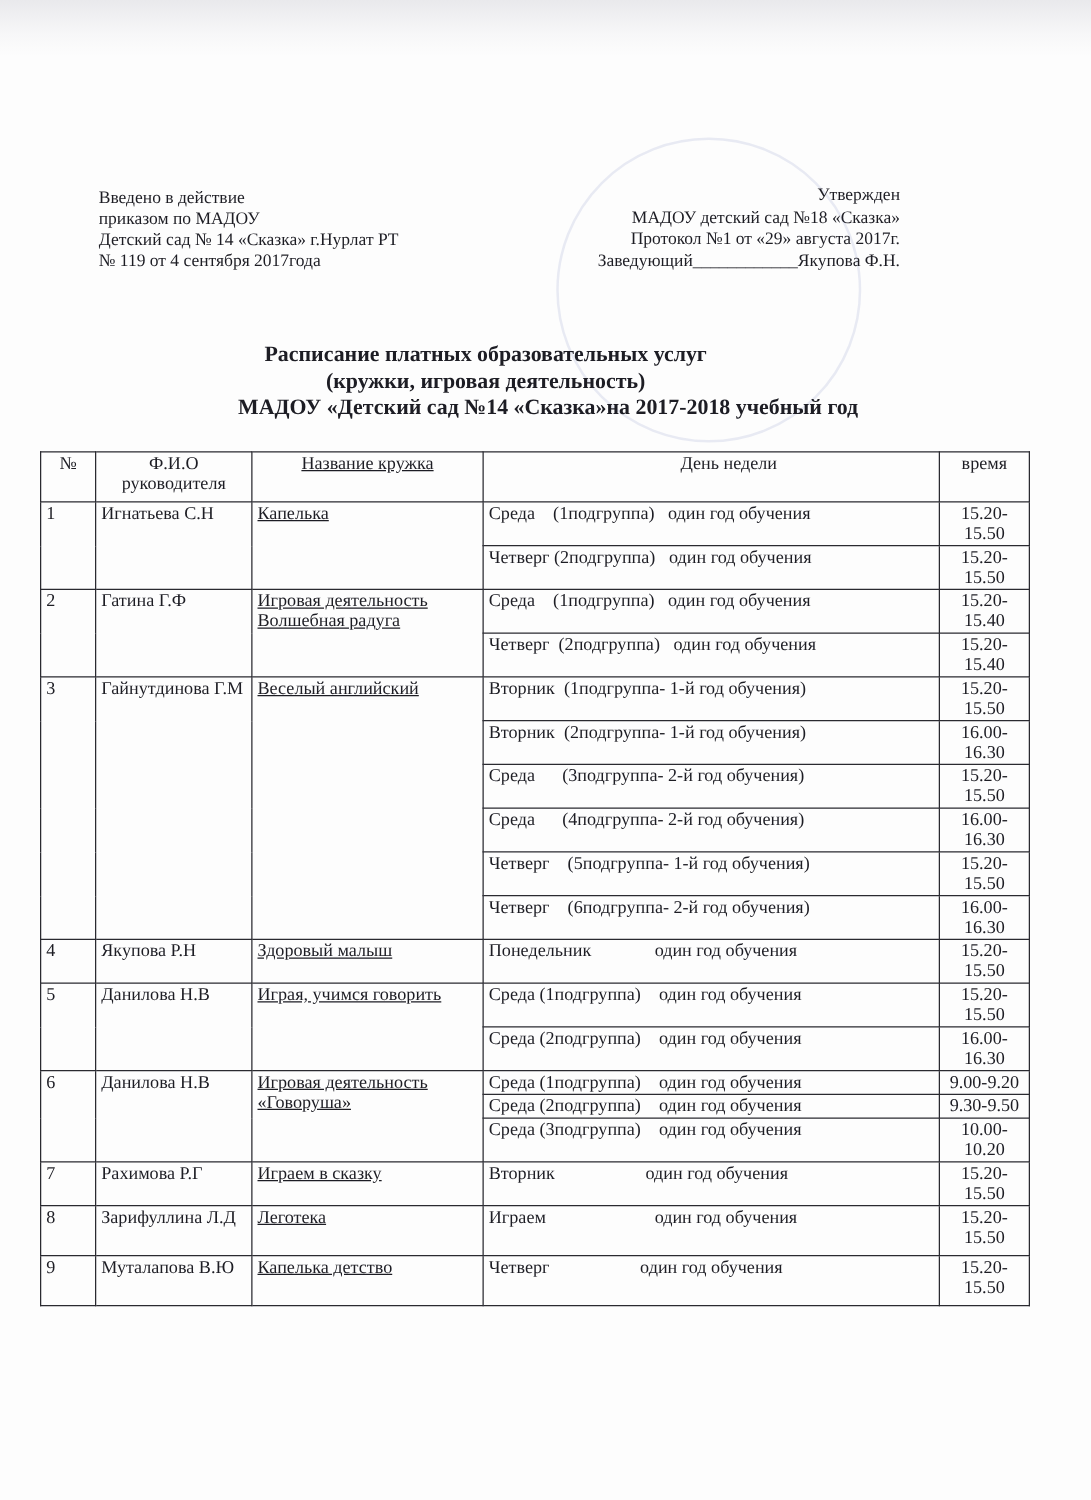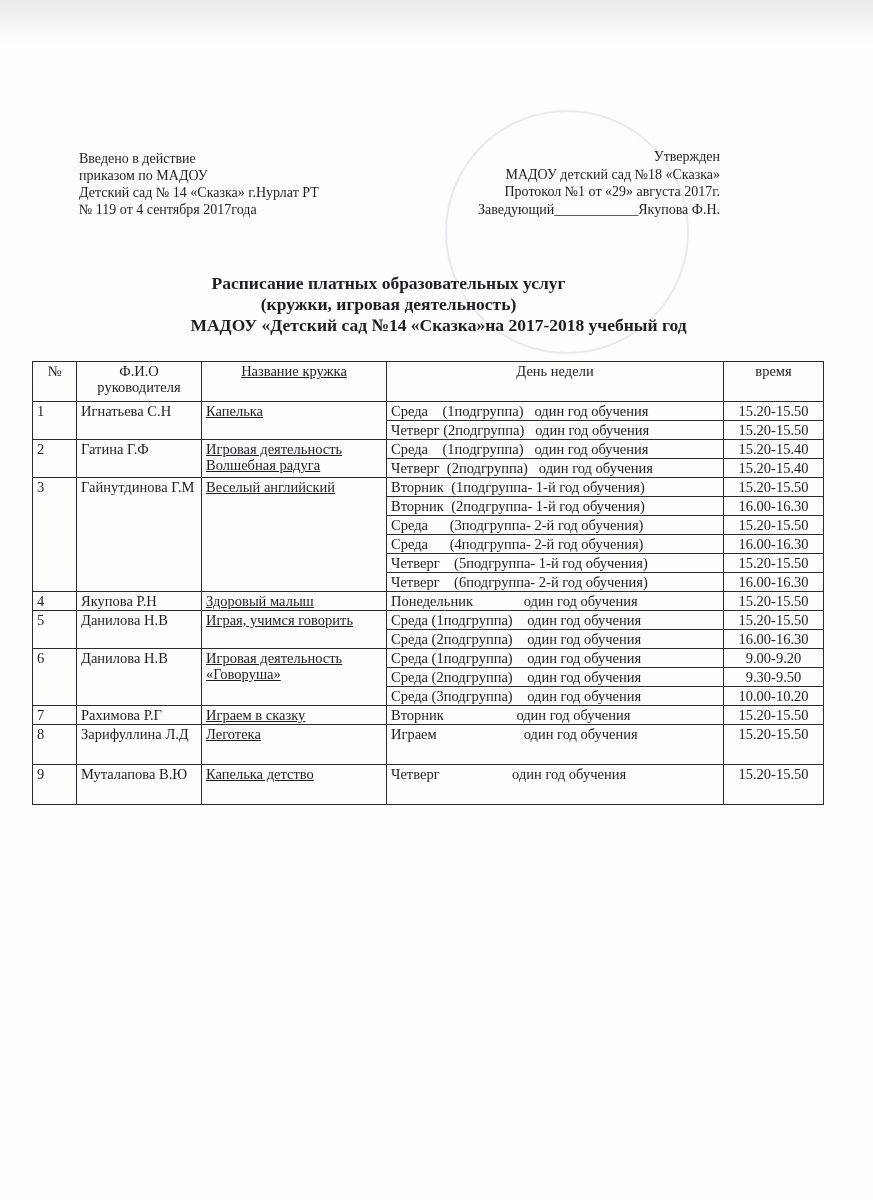--- a/index.html
+++ b/index.html
@@ -36,21 +36,21 @@
   td, th {
     border: 1.3px solid #2a2a30; padding: 1px 4px; vertical-align: top;
     font-weight: normal; text-align: left;
   }
   th { text-align: center; height: 37px; }
   .c-num { width: 35px; }
   .c-fio { width: 116px; }
   .c-name { width: 176px; text-decoration: underline; }
   .c-day { width: 328px; white-space: pre; }
   .c-time { text-align: center; }
-  th.c-day { text-align: center; }
+  th.c-day { text-align: center; padding-left: 32px; }
   .tall td.c-day, .tall td.c-time { height: 37px; }
 </style>
 </head>
 <body>
 
 <div class="scan-top"></div>
 <div class="stamp"></div>
 
 <div class="left-block">
   <div>Введено в действие</div>

